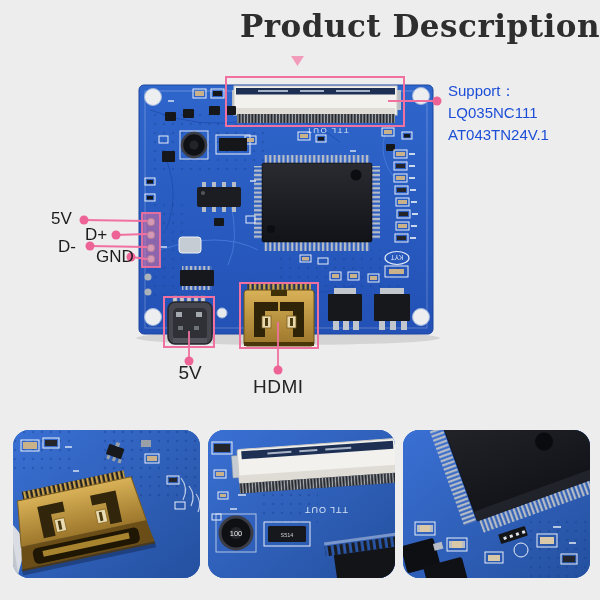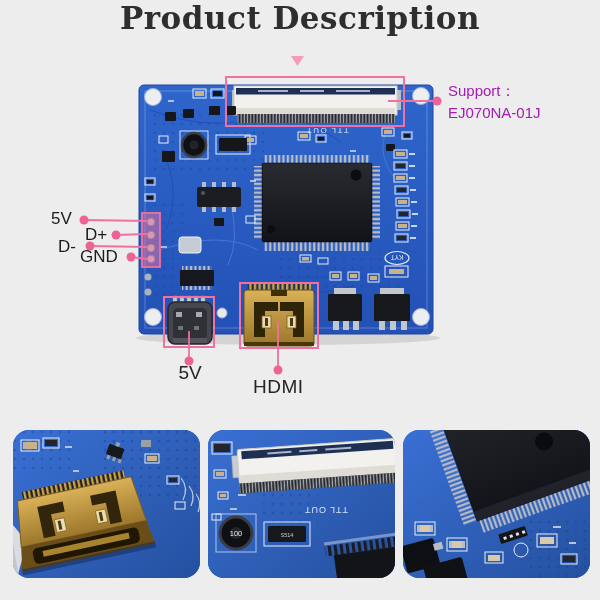--- a/index.html
+++ b/index.html
@@ -1,24 +1,24 @@
 <!DOCTYPE html>
 <html><head>
 <meta charset="utf-8">
 <style>
   html,body{margin:0;padding:0;}
   .canvas{position:relative;width:600px;height:600px;background:#EDEDED;overflow:hidden;
           font-family:"Liberation Sans","DejaVu Sans",sans-serif;}
-  .page-title{position:absolute;left:0;top:0;width:600px;text-align:center;
+  .page-title{position:absolute;left:0;top:8px;width:600px;text-align:right;
               font-family:"DejaVu Serif","Liberation Serif",serif;font-weight:700;
               font-size:31px;color:#2E2E2E;letter-spacing:.5px;}
   .illus{position:absolute;left:0;top:50px;width:600px;height:360px;}
   .pin-label{position:absolute;font-size:17px;color:#1C1C1C;}
   .port-label{position:absolute;font-size:19px;color:#242424;}
-  .support{position:absolute;left:448px;top:80px;font-size:15px;color:#a21caf;line-height:22px;}
+  .support{position:absolute;left:448px;top:80px;font-size:15px;color:#1d4ed8;line-height:22px;}
   .photo-row{position:absolute;left:13px;top:430px;display:flex;gap:8px;}
   .photo{width:187px;height:148px;border-radius:16px;overflow:hidden;background:#2B5FC6;}
   .photo svg{display:block;}
 </style>
 </head>
 <body>
 
 <div class="canvas">
 
   <div class="page-title">Product Description</div>
@@ -303,26 +303,27 @@
       <circle cx="116" cy="185" r="4.5"></circle>
         <circle cx="90" cy="196" r="4.5"></circle>
       <circle cx="131" cy="207" r="4.5"></circle>
         <circle cx="189" cy="311" r="4.5"></circle>
       <circle cx="278" cy="320" r="4.5"></circle>
     </g>
   </svg>
 
   <div class="support">
     <div>Support：</div>
-    <div>EJ070NA-01J</div>
+    <div>LQ035NC111</div>
+    <div>AT043TN24V.1</div>
   </div>
   <div class="pin-label" style="left:51px;top:209px">5V</div>
   <div class="pin-label" style="left:85px;top:225px">D+</div>
   <div class="pin-label" style="left:58px;top:237px">D-</div>
-  <div class="pin-label" style="left:80px;top:247px">GND</div>
+  <div class="pin-label" style="left:96px;top:247px">GND</div>
   <div class="port-label" style="left:172px;top:362px;width:36px;text-align:center">5V</div>
   <div class="port-label" style="left:253px;top:376px;letter-spacing:.5px">HDMI</div>
 
   <div class="photo-row">
 
     <div class="photo">
       <svg width="187" height="148" viewBox="0 0 187 148">
         <rect width="187" height="148" fill="url(#pcbGradA)"></rect>
         <rect x="90" y="0" width="97" height="70" fill="url(#vias)" opacity="0.45"></rect>
         <rect x="0" y="0" width="60" height="40" fill="url(#vias)" opacity="0.4"></rect>

